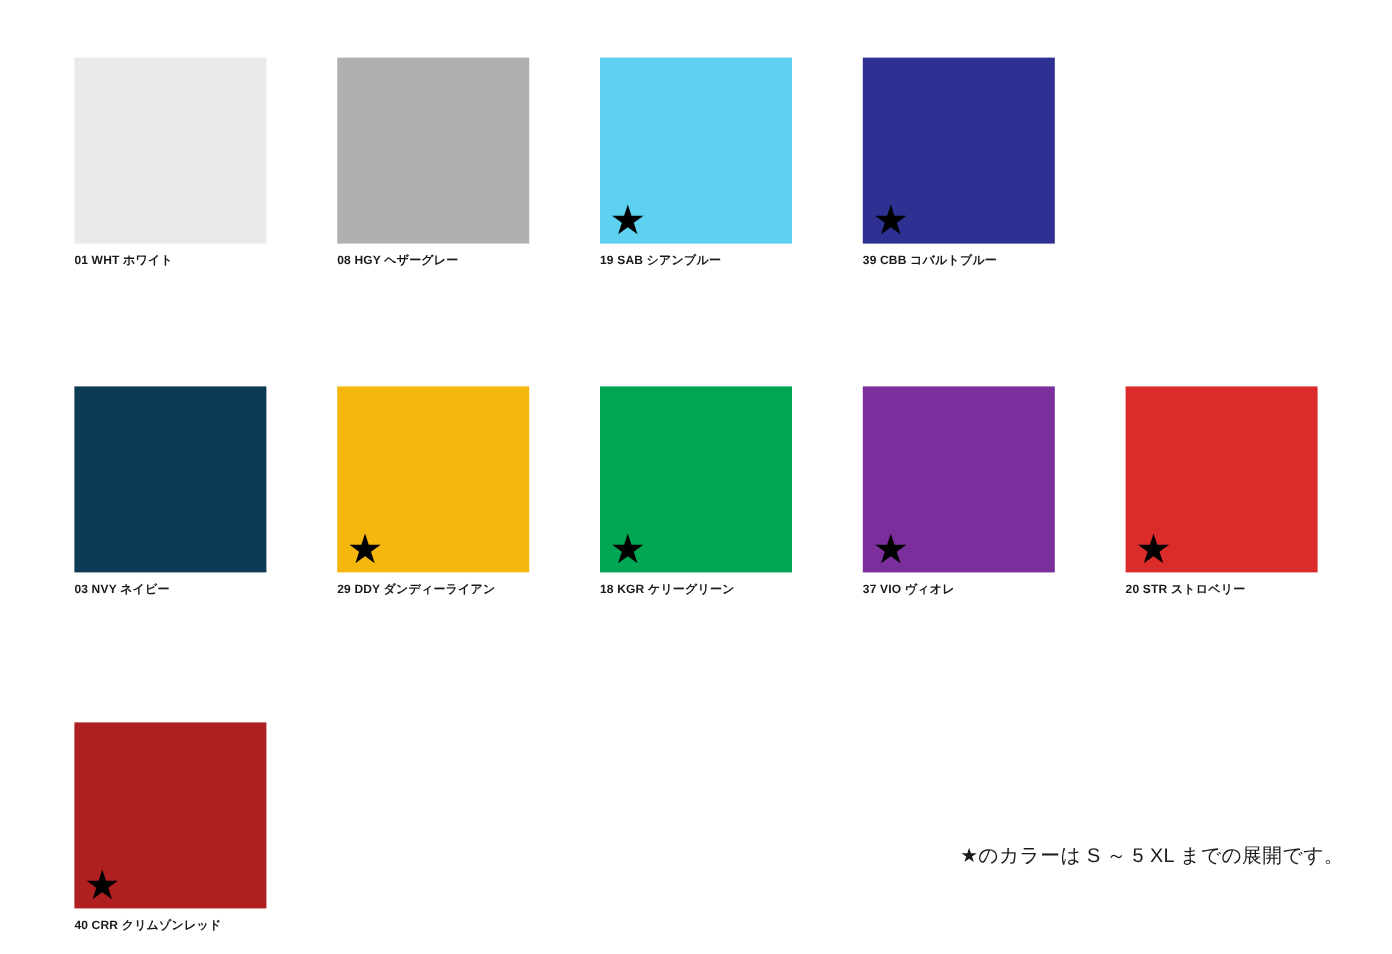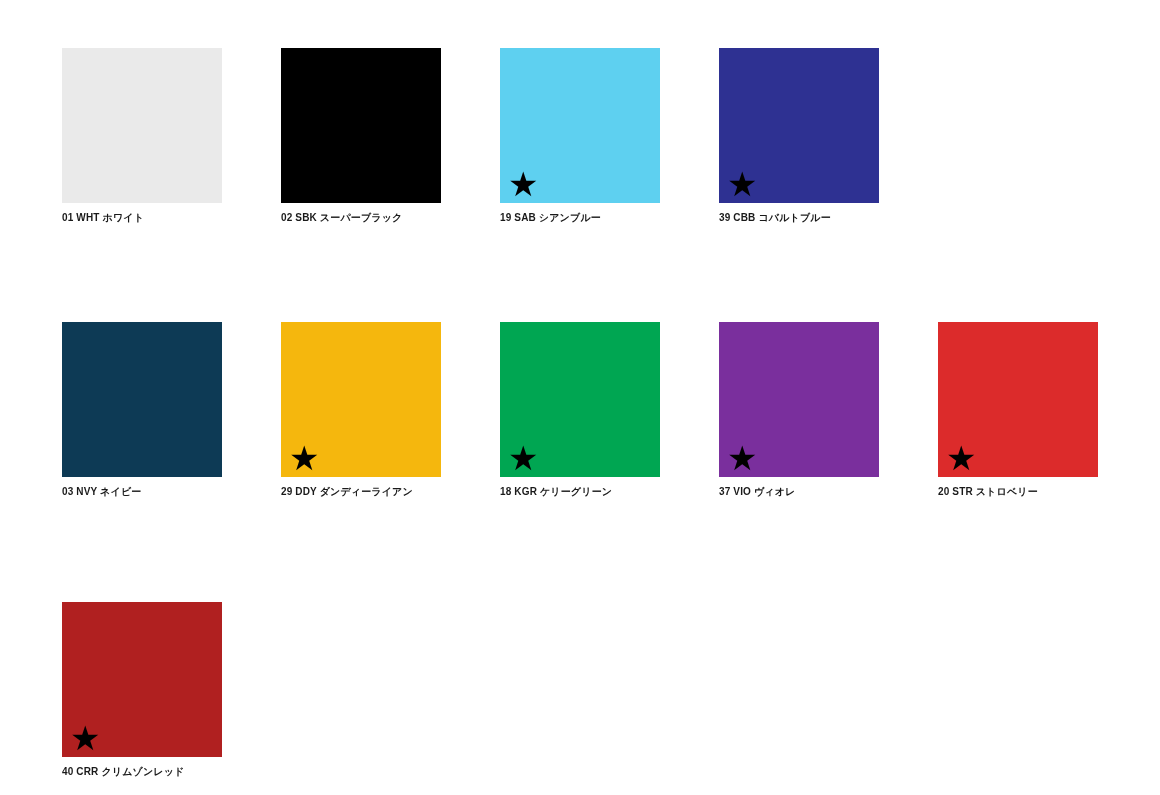--- a/index.html
+++ b/index.html
@@ -89,24 +89,24 @@
   <div class="swatch-grid">
 
     <div class="swatch-row row-0">
       <div class="swatch-cell">
         <div class="swatch-chip" style="background:#eaeaea">
           
         </div>
         <div class="swatch-label">01 WHT ホワイト</div>
       </div>
       <div class="swatch-cell">
-        <div class="swatch-chip" style="background:#000000">
+        <div class="swatch-chip" style="background:#b0b0b0">
           
         </div>
-        <div class="swatch-label">02 SBK スーパーブラック</div>
+        <div class="swatch-label">08 HGY ヘザーグレー</div>
       </div>
       <div class="swatch-cell">
         <div class="swatch-chip" style="background:#5ed0f0">
           <span class="swatch-star">★</span>
         </div>
         <div class="swatch-label">19 SAB シアンブルー</div>
       </div>
       <div class="swatch-cell">
         <div class="swatch-chip" style="background:#2e3192">
           <span class="swatch-star">★</span>
@@ -152,14 +152,15 @@
       <div class="swatch-cell">
         <div class="swatch-chip" style="background:#b02020">
           <span class="swatch-star">★</span>
         </div>
         <div class="swatch-label">40 CRR クリムゾンレッド</div>
       </div>
     </div>
 
   </div>
 
+  <div class="footnote">★のカラーは S ～ 5 XL までの展開です。</div>
 
 </div>
 
 </body></html>

